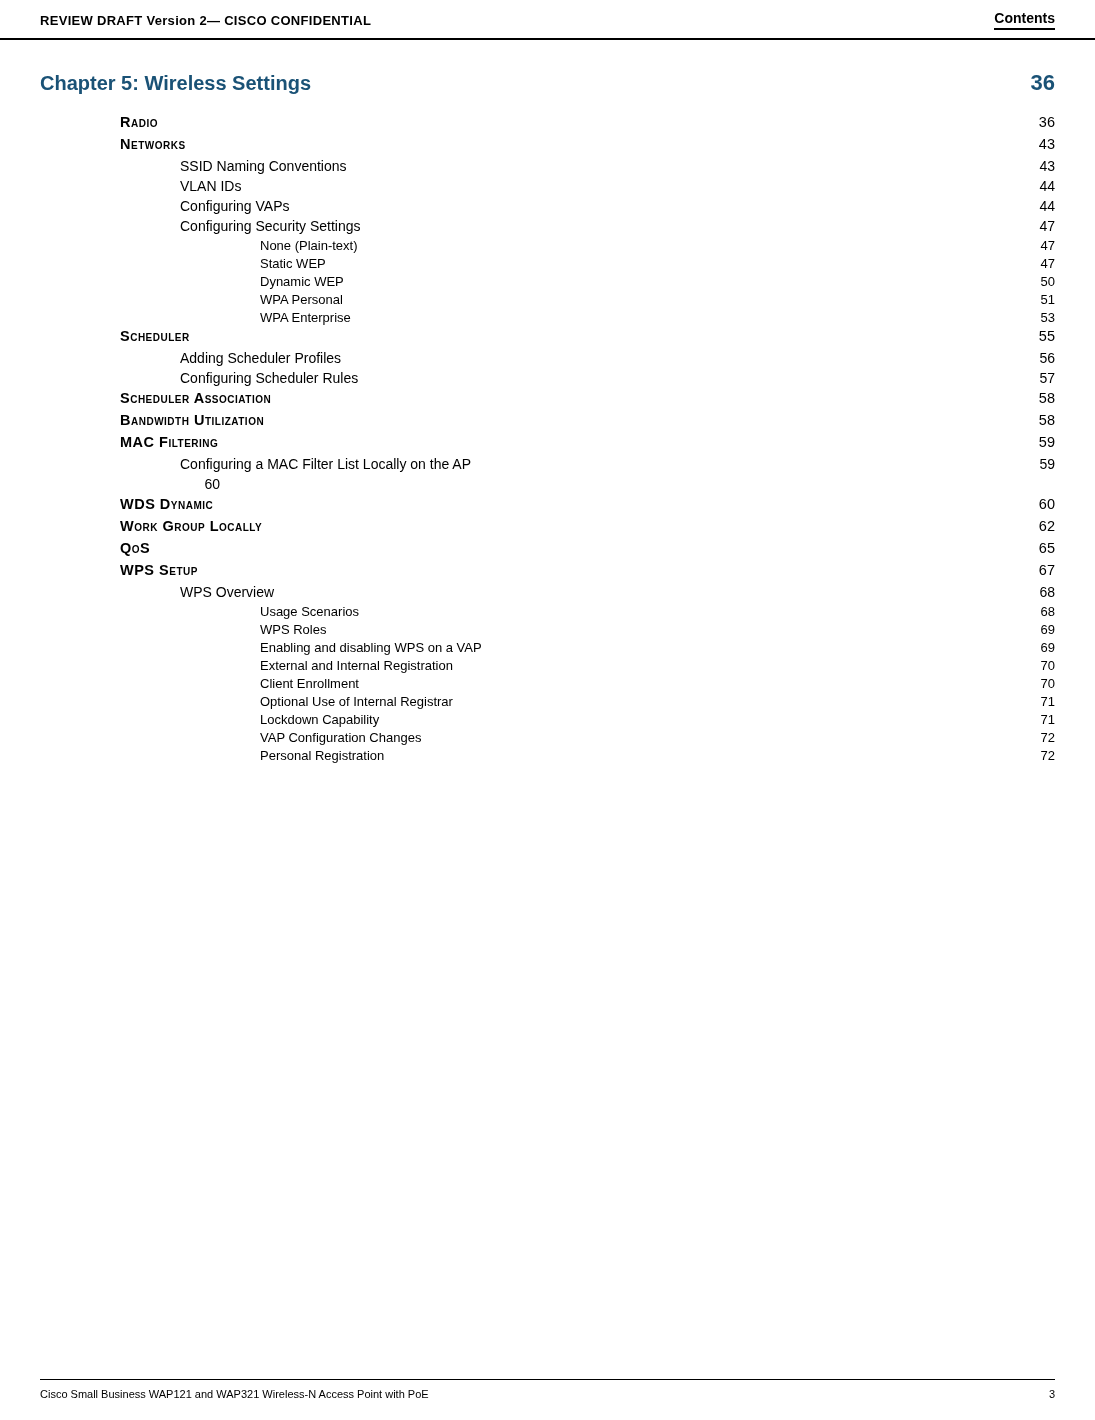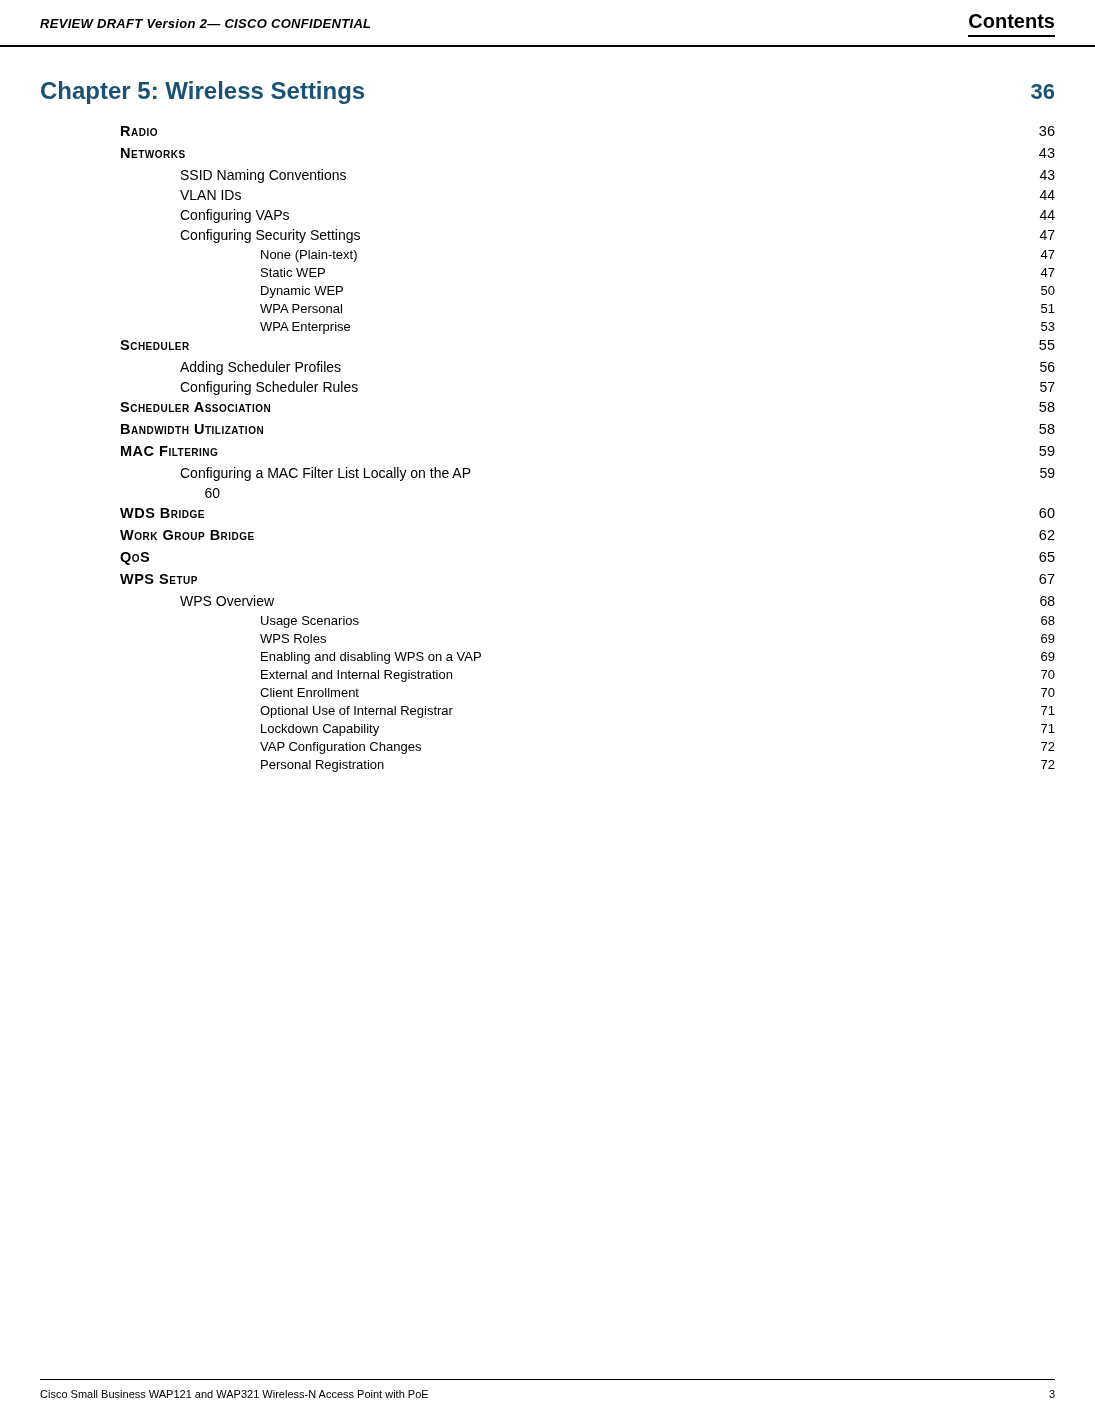--- a/index.html
+++ b/index.html
@@ -29,49 +29,48 @@
     .header {
       display: flex;
       justify-content: space-between;
       align-items: center;
       padding: 10px 40px 8px 40px;
       border-bottom: 2px solid #000;
     }
 
     .header-title {
       font-size: 13px;
-      font-style: italic;
       font-weight: bold;
       color: #000;
       letter-spacing: 0.3px;
     }
 
     .header-contents {
-      font-size: 20px;
+      font-size: 14px;
       font-weight: bold;
       color: #000;
       border-bottom: 2px solid #000;
       padding-bottom: 2px;
     }
 
     
     .content {
       padding: 30px 40px 40px 40px;
     }
 
     
     .chapter-heading {
       display: flex;
       justify-content: space-between;
       align-items: baseline;
       margin-bottom: 18px;
     }
 
     .chapter-title {
-      font-size: 24px;
+      font-size: 20px;
       font-weight: bold;
       color: #1a5276;
       text-align: right;
     }
 
     .chapter-page {
       font-size: 22px;
       font-weight: bold;
       color: #1a5276;
     }
@@ -257,25 +256,25 @@
           <span class="entry-page">59</span>
         </div>
         <div class="toc-entry level-2">
           <span class="entry-text">Configuring a MAC Filter List Locally on the AP</span>
           <span class="entry-page">59</span>
         </div>
         <div class="toc-entry level-2">
           <span class="entry-page">60</span>
         </div>
         <div class="toc-entry level-1">
-          <span class="entry-text">WDS Bridge</span>
+          <span class="entry-text">WDS Dynamic</span>
           <span class="entry-page">60</span>
         </div>
         <div class="toc-entry level-1">
-          <span class="entry-text">Work Group Bridge</span>
+          <span class="entry-text">Work Group Locally</span>
           <span class="entry-page">62</span>
         </div>
         <div class="toc-entry level-1">
           <span class="entry-text">QoS</span>
           <span class="entry-page">65</span>
         </div>
         <div class="toc-entry level-1">
           <span class="entry-text">WPS Setup</span>
           <span class="entry-page">67</span>
         </div>

